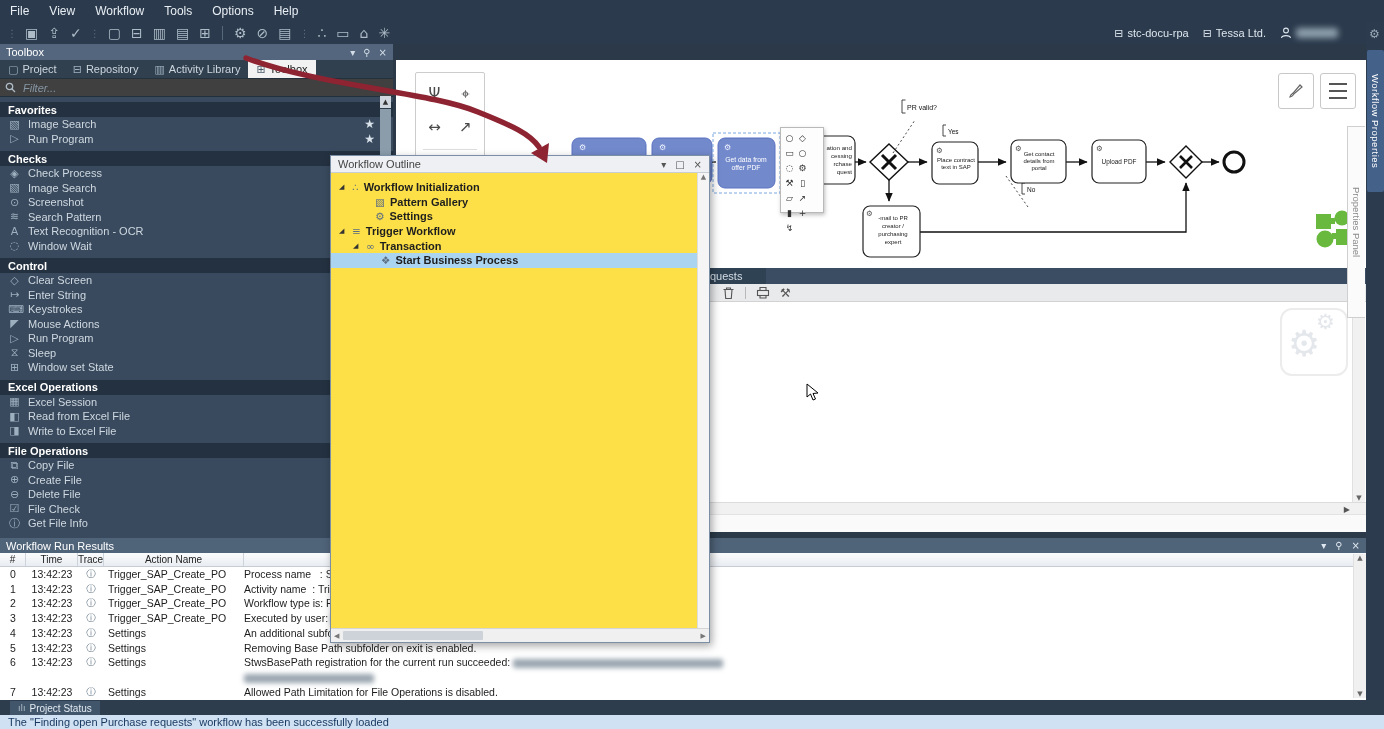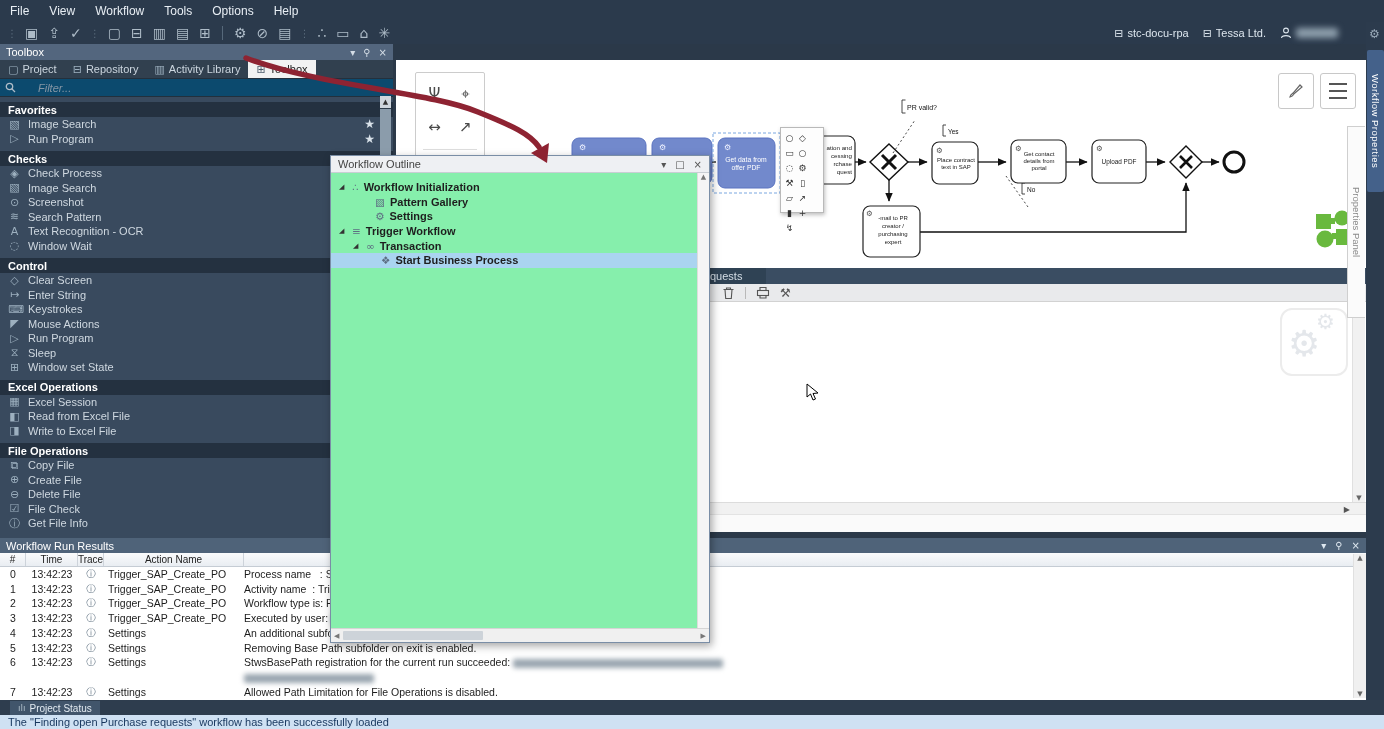--- a/index.html
+++ b/index.html
@@ -23,21 +23,21 @@
   
   .leftpanel{left:0;top:44px;width:393px;height:494px;background:#394a5e;overflow:hidden;}
   .panelhdr{height:16px;background:#53667e;color:#fff;display:flex;align-items:center;
             padding:0 6px;font-size:11px;}
   .panelhdr .hicons{margin-left:auto;display:flex;gap:8px;color:#d4dde6;font-family:"DejaVu Sans";font-size:10px;}
   .tabsrow{height:18px;display:flex;align-items:stretch;background:#31404f;border-bottom:1px solid #24303c;}
   .tab{display:flex;align-items:center;gap:4px;padding:0 8px;color:#ccd6df;cursor:default;}
   .tab .icon{font-size:11px;color:#9fb2c1;}
   .tab.active{background:#f2f2f2;color:#222;}
   .tab.active .icon{color:#4a5a6a;}
-  .filterrow{height:17px;background:#0c4a6e;border-bottom:1px solid #22303d;display:flex;align-items:center;padding:0 5px;gap:20px;}
+  .filterrow{height:17px;background:#404040;border-bottom:1px solid #22303d;display:flex;align-items:center;padding:0 5px;gap:5px;}
   .filterrow input{flex:1;background:transparent;border:none;outline:none;color:#cfd9e2;font-size:11px;font-family:"Liberation Sans",sans-serif;}
   .filterrow input::placeholder{color:#8596a5;font-style:italic;}
   .sec-h{height:15px;background:#243140;color:#fff;font-weight:bold;display:flex;align-items:center;
          padding:0 8px;margin-top:5px;}
   .sec-h:first-child{margin-top:2px;}
   .tb-item{height:14.5px;display:flex;align-items:center;gap:7px;padding:0 0 0 8px;color:#cfd8e0;}
   .tb-item .icon{width:13px;font-size:11px;color:#9db0bf;text-align:center;}
   .tb-item .star{margin-left:auto;margin-right:18px;color:#d9e2ea;font-family:"DejaVu Sans";font-size:12px;}
   .lscroll{position:absolute;right:2px;top:52px;width:11px;height:440px;background:#2c3a49;}
   .lscroll .sbtn{height:12px;background:#cfd6dd;color:#333;font-size:7px;text-align:center;line-height:12px;font-family:"DejaVu Sans";}
@@ -105,21 +105,21 @@
   .rscroll{left:1353px;top:554px;width:12px;height:144px;background:#f0f0f0;border-left:1px solid #e0e0e0;
            display:flex;flex-direction:column;justify-content:space-between;align-items:center;
            font-family:"DejaVu Sans";font-size:7px;color:#666;}
   
   .pstatbar{left:0;top:700px;width:1384px;height:15px;background:#2e3d4e;display:flex;align-items:flex-end;}
   .pstat-tab{height:14px;background:#41556b;color:#e3ebf2;display:flex;align-items:center;gap:4px;
              padding:0 8px;margin-left:10px;font-size:10px;}
   .statmsg{left:0;top:715px;width:1384px;height:14px;background:#cfe1f3;color:#17365d;display:flex;
            align-items:center;padding-left:8px;box-sizing:border-box;font-size:11px;}
   
-  .outwin{left:330px;top:155px;width:380px;height:488px;background:#86efac;border:1px solid #7a8ea6;
+  .outwin{left:330px;top:155px;width:380px;height:488px;background:#fde047;border:1px solid #7a8ea6;
           box-shadow:2px 3px 8px rgba(0,0,0,.35);z-index:60;box-sizing:border-box;display:flex;flex-direction:column;}
   .outtitle{height:16px;background:#eef0f3;border-bottom:1px solid #c9ced4;display:flex;align-items:center;
             padding:0 7px;color:#444;flex:none;}
   .outtitle .hicons{margin-left:auto;display:flex;gap:9px;color:#555;font-family:"DejaVu Sans";font-size:10px;}
   .outbody{flex:1;position:relative;overflow:hidden;color:#1e1e1e;}
   .trow2{height:14.6px;display:flex;align-items:center;font-weight:bold;font-size:11px;gap:5px;}
   .trow2 .tri{width:8px;font-family:"DejaVu Sans";font-size:7px;color:#333;font-weight:normal;}
   .trow2 .icon{font-size:10.5px;color:#5d6e82;font-weight:normal;}
   .trow2.sel{background:#aad4f0;}
   .ovscroll{position:absolute;right:0;top:0;width:11px;height:100%;background:#f5f5f5;border-left:1px solid #ddd;

